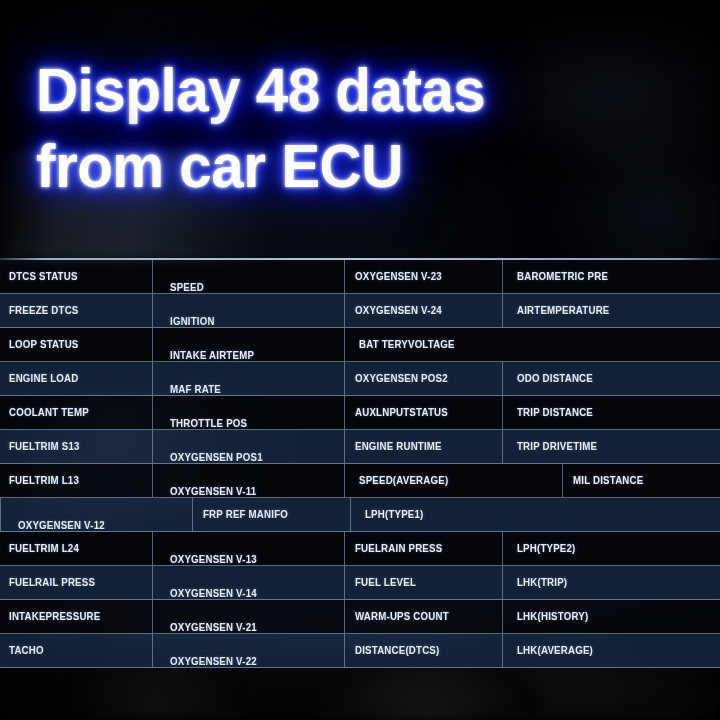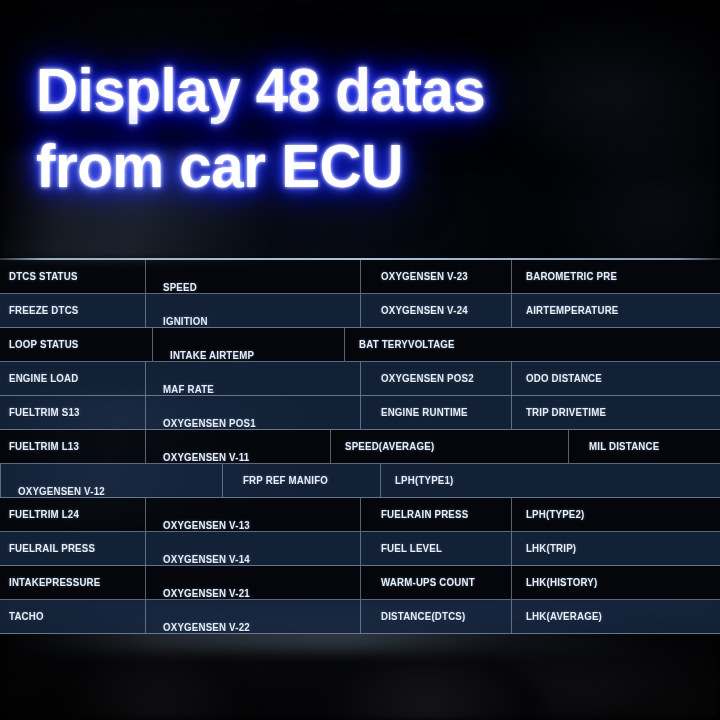--- a/index.html
+++ b/index.html
@@ -175,22 +175,22 @@
   }
   .cell span {
     display: inline-block;
     transform: scaleX(0.97);
     transform-origin: left center;
   }
 
   .c1 { width: 152px; padding-left: 9px; }
   .c2 { width: 192px; padding-left: 17px;
         border-left: 1px solid rgba(168,188,216,0.50); align-items: flex-end; }
-  .c3 { width: 158px; padding-left: 20px;
-        border-left: 1px solid rgba(168,188,216,0.50); margin-left: 30px; }
+  .c3 { width: 158px; padding-left: 10px;
+        border-left: 1px solid rgba(168,188,216,0.50); }
   .c4 { width: 218px; padding-left: 14px;
         border-left: 1px solid rgba(168,188,216,0.50); }
 
   
   .table-sheen {
     position: absolute;
     left: 0;
     top: 150px;
     width: 720px;
     height: 110px;
@@ -271,20 +271,34 @@
           <div class="cell c2">
             <span>MAF RATE</span>
           </div>
           <div class="cell c3">
             <span>OXYGENSEN POS2</span>
           </div>
           <div class="cell c4">
             <span>ODO DISTANCE</span>
           </div>
         </div>
+        <div class="row dark">
+          <div class="cell c1">
+            <span>COOLANT TEMP</span>
+          </div>
+          <div class="cell c2">
+            <span>THROTTLE POS</span>
+          </div>
+          <div class="cell c3">
+            <span>AUXLNPUTSTATUS</span>
+          </div>
+          <div class="cell c4">
+            <span>TRIP DISTANCE</span>
+          </div>
+        </div>
         <div class="row blue">
           <div class="cell c1">
             <span>FUELTRIM S13</span>
           </div>
           <div class="cell c2">
             <span>OXYGENSEN POS1</span>
           </div>
           <div class="cell c3">
             <span>ENGINE RUNTIME</span>
           </div>

